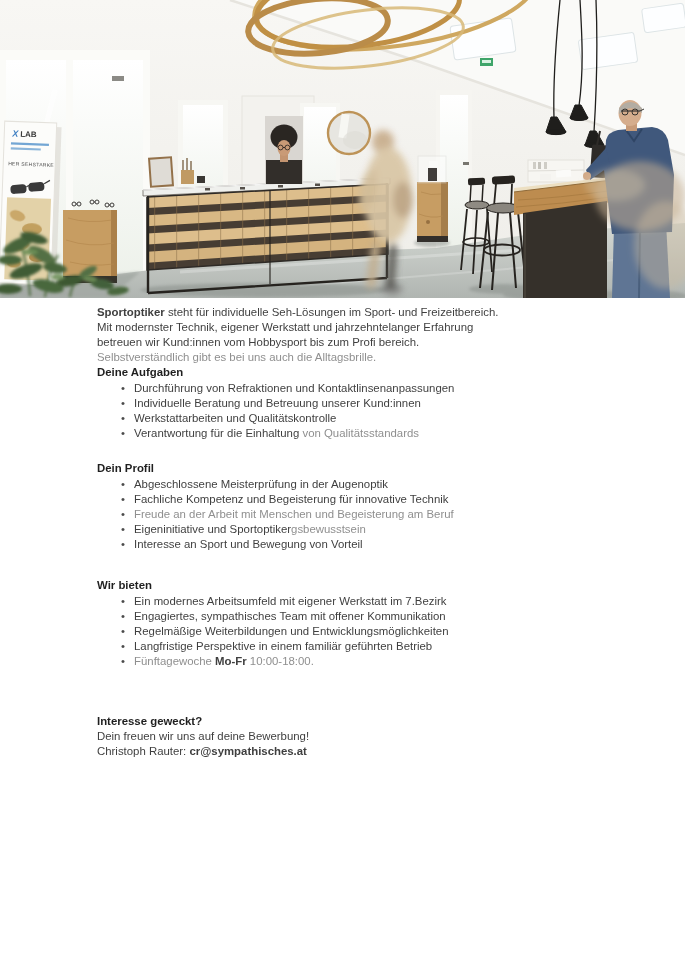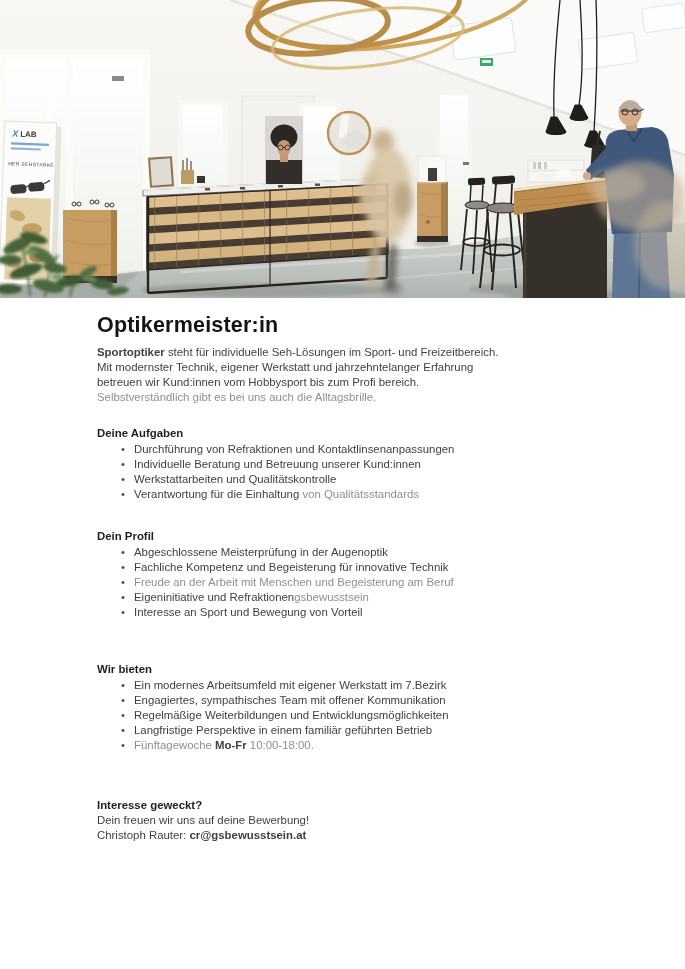--- a/index.html
+++ b/index.html
@@ -11,23 +11,23 @@
   .content{padding:0 88px 0 97px;color:var(--text-dark,#3f3f3f);font-size:11.4px;line-height:15px;}
   h1{font-size:21.5px;line-height:25px;font-weight:700;color:#141414;margin:15px 0 0 0;letter-spacing:.2px;}
   .intro{margin-top:7px;}
   .line{white-space:nowrap;}
   .h{font-weight:700;color:#1f1f1f;}
   ul{list-style:none;margin:1px 0 0 0;padding:0;}
   li{position:relative;padding-left:37px;white-space:nowrap;}
   li::before{content:"\2022";position:absolute;left:24px;top:0;color:#4a4a4a;}
   .g{color:var(--text-gray,#8f8f8f);}
   .b{font-weight:700;}
-  .section-0{margin-top:21px;}
-  .section-1{margin-top:27px;}
-  .section-2{margin-top:42px;}
+  .section-0{}
+  .section-1{margin-top:20px;}
+  .section-2{margin-top:26px;}
   .closing{margin-top:45px;}
 </style>
 </head>
 <body>
 
 <div class="page">
 
   <div class="photo">
     <svg width="685" height="298" viewBox="0 0 685 298" role="img">
       <defs>
@@ -310,21 +310,20 @@
         <path d="M393,248 L390,288" stroke="#565450" stroke-width="8" stroke-linecap="round"></path>
         <path d="M376,246 L371,284" stroke="#c2ae8e" stroke-width="9" stroke-linecap="round"></path>
         <ellipse cx="392" cy="290" rx="11" ry="4.5" fill="#403f3d"></ellipse>
         <path d="M382,292 L403,291" stroke="#e8e8e4" stroke-width="1.5"></path>
       </g>
     </svg>
   </div>
 
   <div class="content">
 
-    <h1>Optikermeister:in</h1>
 
     <div class="intro">
         <div class="line"><span class="b">Sportoptiker</span><span> steht für individuelle Seh-Lösungen im Sport- und Freizeitbereich.</span></div>
         <div class="line"><span>Mit modernster Technik, eigener Werkstatt und jahrzehntelanger Erfahrung</span></div>
         <div class="line"><span>betreuen wir Kund:innen vom Hobbysport bis zum Profi bereich.</span></div>
         <div class="line"><span class="g">Selbstverständlich gibt es bei uns auch die Alltagsbrille.</span></div>
       </div>
 
     <div>
         <section class="section section-0">
@@ -335,36 +334,36 @@
             <li><span>Werkstattarbeiten und Qualitätskontrolle</span></li>
             <li><span>Verantwortung für die Einhaltung </span><span class="g">von Qualitätsstandards</span></li>
           </ul>
         </section>
         <section class="section section-1">
           <div class="h">Dein Profil</div>
           <ul>
             <li><span>Abgeschlossene Meisterprüfung in der Augenoptik</span></li>
             <li><span>Fachliche Kompetenz und Begeisterung für innovative Technik</span></li>
             <li><span class="g">Freude an der Arbeit mit Menschen und Begeisterung am Beruf</span></li>
-            <li><span>Eigeninitiative und Refraktionen</span><span class="g">gsbewusstsein</span></li>
+            <li><span>Eigeninitiative und Sportoptiker</span><span class="g">gsbewusstsein</span></li>
             <li><span>Interesse an Sport und Bewegung von Vorteil</span></li>
           </ul>
         </section>
         <section class="section section-2">
           <div class="h">Wir bieten</div>
           <ul>
             <li><span>Ein modernes Arbeitsumfeld mit eigener Werkstatt im 7.Bezirk</span></li>
             <li><span>Engagiertes, sympathisches Team mit offener Kommunikation</span></li>
             <li><span>Regelmäßige Weiterbildungen und Entwicklungsmöglichkeiten</span></li>
             <li><span>Langfristige Perspektive in einem familiär geführten Betrieb</span></li>
             <li><span class="g">Fünftagewoche </span><span class="b">Mo-Fr</span><span class="g"> 10:00-18:00.</span></li>
           </ul>
         </section>
       </div>
 
     <div class="closing">
       <div class="h">Interesse geweckt?</div>
       <div class="line">Dein freuen wir uns auf deine Bewerbung!</div>
-      <div class="line"><span>Christoph Rauter: </span><span class="b">cr@gsbewusstsein.at</span></div>
+      <div class="line"><span>Christoph Rauter: </span><span class="b">cr@sympathisches.at</span></div>
     </div>
 
   </div>
 </div>
 
 </body></html>

